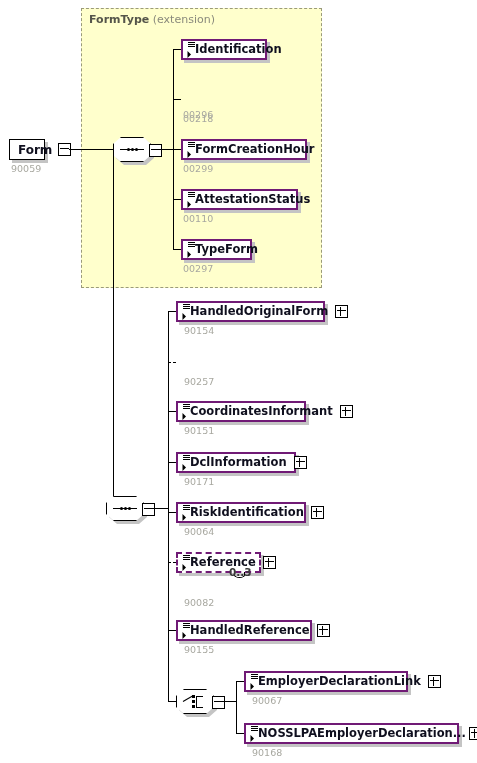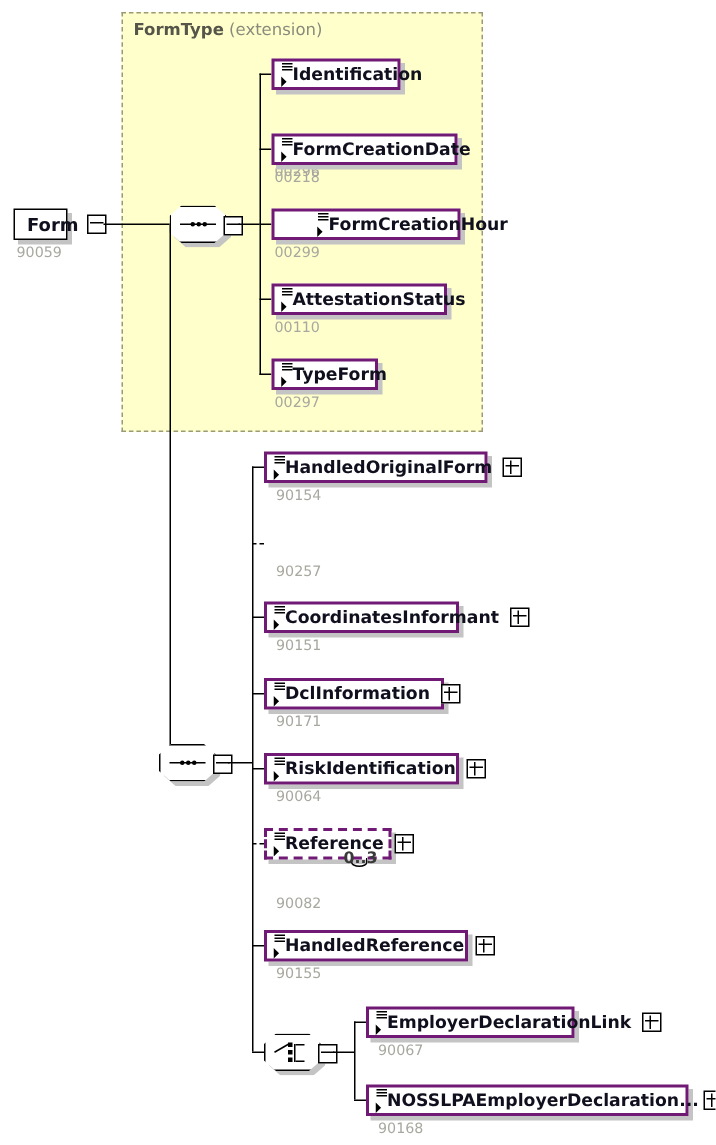--- a/index.html
+++ b/index.html
@@ -188,33 +188,24 @@
         <i class="l1"></i>
         <i class="l2"></i>
         <i class="l3"></i>
         <b></b>
       </span>
     <span class="nm">Identification</span>
   </div>
   <div class="cap" style="left:183px;top:64px;margin-top:46px;">00296</div>
 
   <div class="ln lnh" style="left:173px;top:99px;width:8px;"></div>
-  <div class="node" style="left:181px;top:89px;width:124px;">
-    <span class="ico">
-        <i class="l1"></i>
-        <i class="l2"></i>
-        <i class="l3"></i>
-        <b></b>
-      </span>
-    <span class="nm">FormCreationDate</span>
-  </div>
   <div class="cap" style="left:183px;top:114px;text-align:right;">00218</div>
 
   <div class="ln lnh" style="left:173px;top:149px;width:8px;"></div>
-  <div class="node" style="left:181px;top:139px;width:126px;padding-left:24px;">
+  <div class="node" style="left:181px;top:139px;width:126px;">
     <span class="ico">
         <i class="l1"></i>
         <i class="l2"></i>
         <i class="l3"></i>
         <b></b>
       </span>
     <span class="nm">FormCreationHour</span>
   </div>
   <div class="cap" style="left:183px;top:164px;">00299</div>
 
@@ -357,21 +348,21 @@
       <i class="hb" style="top:2px;"></i>
         <i class="hb" style="top:13px;"></i>
     </span>
     <span class="tog"></span>
   </div>
 
   <div class="ln lnh" style="left:222px;top:701px;width:14px;"></div>
   <div class="ln lnv" style="left:236px;top:681px;height:52px;"></div>
 
   <div class="ln lnh" style="left:236px;top:681px;width:8px;"></div>
-  <div class="node" style="left:244px;top:671px;width:139px;">
+  <div class="node" style="left:244px;top:671px;width:164px;">
     <span class="ico">
         <i class="l1"></i>
         <i class="l2"></i>
         <i class="l3"></i>
         <b></b>
       </span>
     <span class="nm">EmployerDeclarationLink</span>
     <span class="plus"></span>
   </div>
   <div class="cap" style="left:252px;top:696px;">90067</div>

